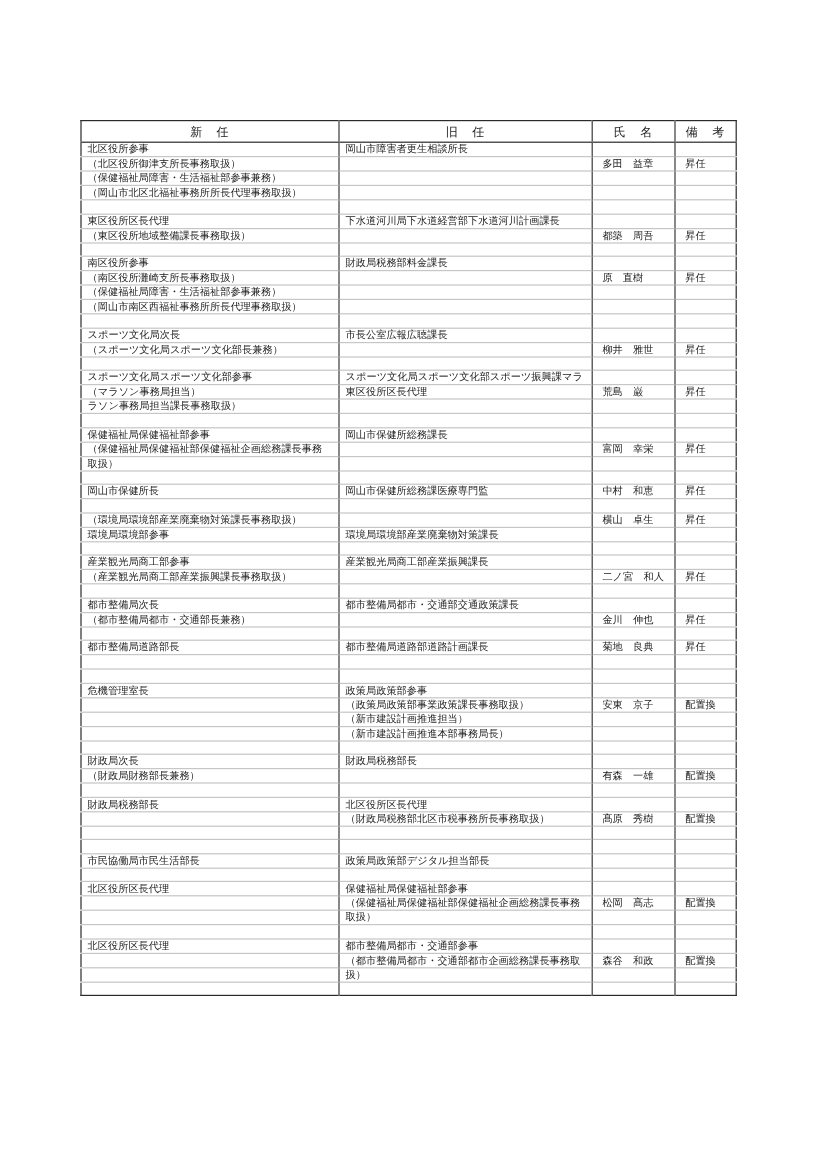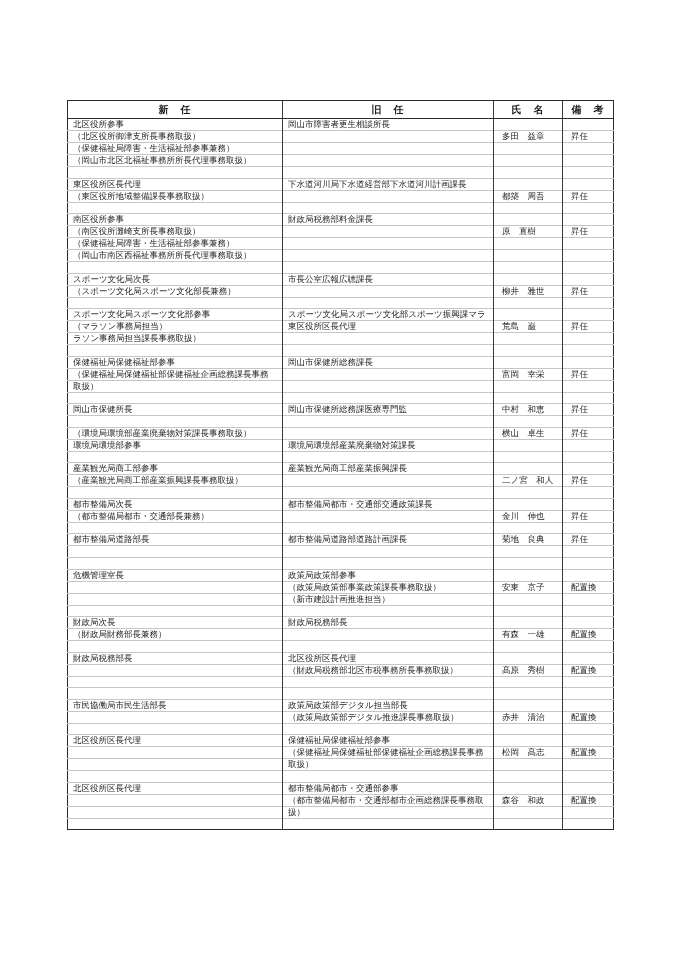--- a/index.html
+++ b/index.html
@@ -12,21 +12,21 @@
   .table-wrap{position:absolute;left:67px;top:100px;}
   table.personnel{
     border-collapse:collapse;table-layout:fixed;width:546px;
     border:1.4px solid #2a2a2a;
   }
   col.col-new{width:215px;}
   col.col-old{width:211px;}
   col.col-name{width:69px;}
   col.col-note{width:51px;}
   thead th{
-    height:17px;font-size:10px;font-weight:bold;text-align:center;
+    height:17px;font-size:10px;font-weight:normal;text-align:center;
     vertical-align:middle;letter-spacing:1px;
     border-bottom:1px solid #2a2a2a;border-left:1px solid #3a3a3a;
     padding:0;white-space:nowrap;overflow:hidden;
   }
   thead th:first-child{border-left:none;}
   tbody tr{height:11.56px;}
   tbody td{
     font-size:8.5px;line-height:11px;vertical-align:middle;
     padding:0 1px 0 5px;white-space:nowrap;overflow:hidden;
     border-top:1px solid #c6c6c6;border-left:1px solid #3a3a3a;
@@ -297,20 +297,26 @@
             <td class="cell-note">配置換</td>
           </tr>
           <tr>
             <td class="cell-new cell-new-post"></td>
             <td class="cell-old cell-old-post">（新市建設計画推進担当）</td>
             <td class="cell-name"></td>
             <td class="cell-note"></td>
           </tr>
           <tr>
             <td class="cell-new cell-new-post"></td>
+            <td class="cell-old cell-old-post">（新市建設計画推進本部事務局長）</td>
+            <td class="cell-name"></td>
+            <td class="cell-note"></td>
+          </tr>
+          <tr>
+            <td class="cell-new cell-new-post"></td>
             <td class="cell-old cell-old-post"></td>
             <td class="cell-name"></td>
             <td class="cell-note"></td>
           </tr>
           <tr>
             <td class="cell-new cell-new-post">財政局次長</td>
             <td class="cell-old cell-old-post">財政局税務部長</td>
             <td class="cell-name"></td>
             <td class="cell-note"></td>
           </tr>
@@ -348,26 +354,20 @@
             <td class="cell-new cell-new-post"></td>
             <td class="cell-old cell-old-post"></td>
             <td class="cell-name"></td>
             <td class="cell-note"></td>
           </tr>
           <tr>
             <td class="cell-new cell-new-post">市民協働局市民生活部長</td>
             <td class="cell-old cell-old-post">政策局政策部デジタル担当部長</td>
             <td class="cell-name"></td>
             <td class="cell-note"></td>
-          </tr>
-          <tr>
-            <td class="cell-new cell-new-post"></td>
-            <td class="cell-old cell-old-post">（政策局政策部デジタル推進課長事務取扱）</td>
-            <td class="cell-name">赤井　清治</td>
-            <td class="cell-note">配置換</td>
           </tr>
           <tr>
             <td class="cell-new cell-new-post"></td>
             <td class="cell-old cell-old-post"></td>
             <td class="cell-name"></td>
             <td class="cell-note"></td>
           </tr>
           <tr>
             <td class="cell-new cell-new-post">北区役所区長代理</td>
             <td class="cell-old cell-old-post">保健福祉局保健福祉部参事</td>

